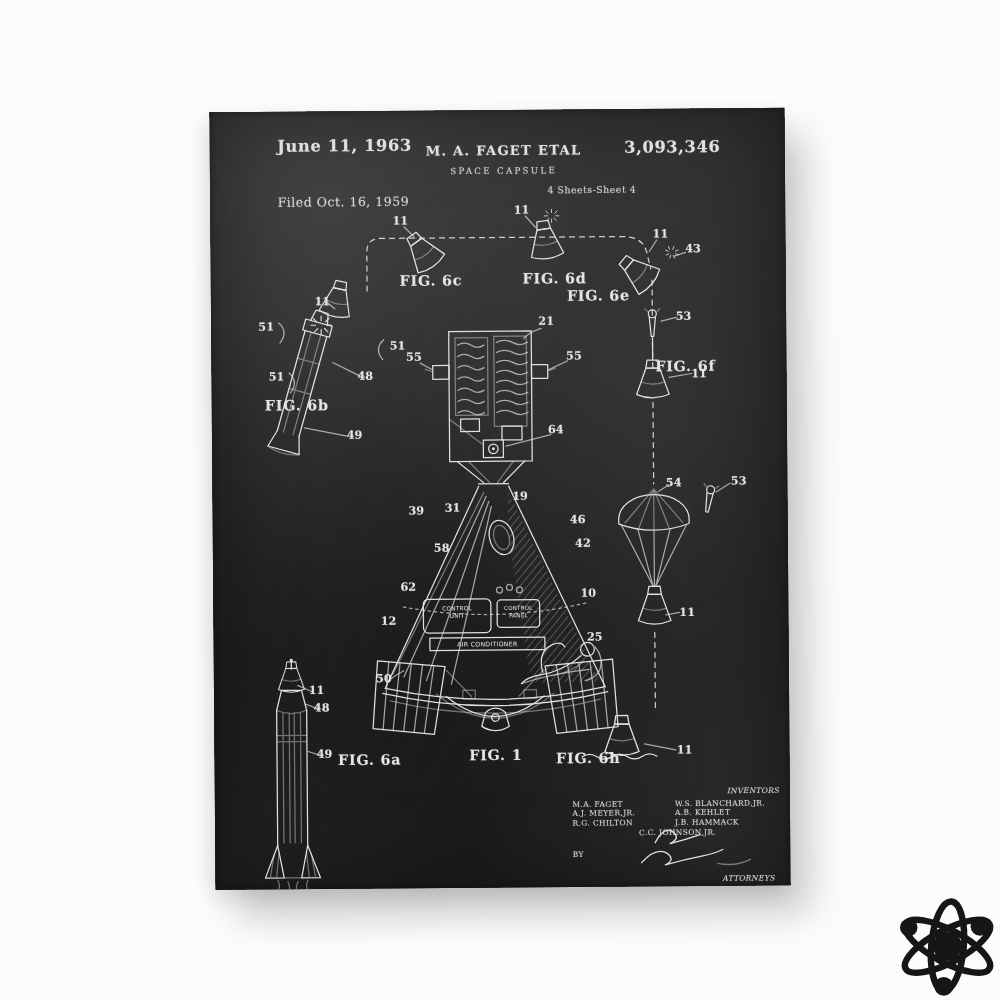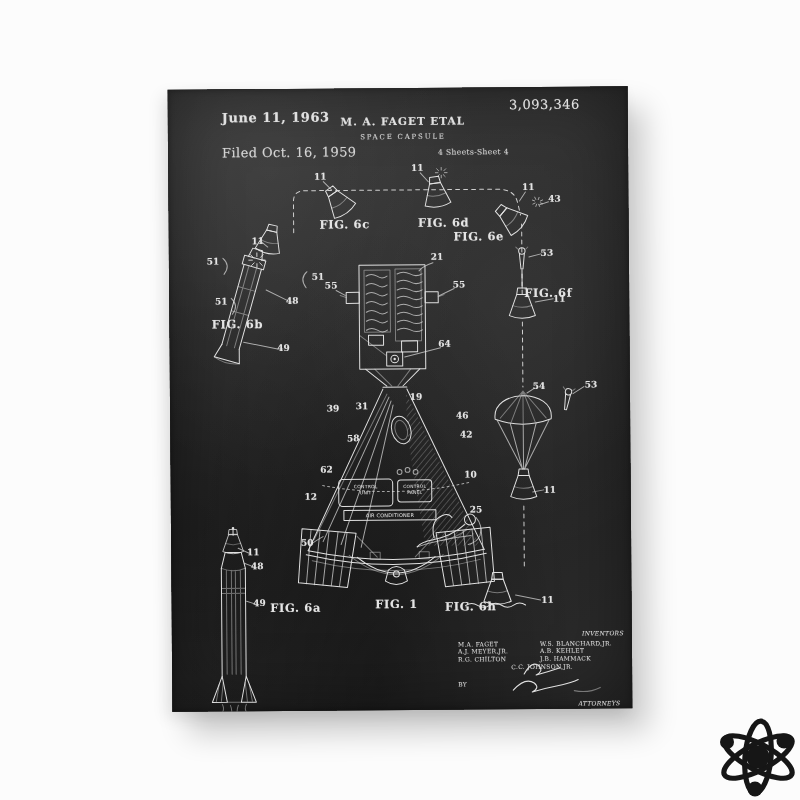--- a/index.html
+++ b/index.html
@@ -17,23 +17,23 @@
       radial-gradient(ellipse at 5% 70%, rgba(0,0,0,.25), transparent 45%),
       linear-gradient(158deg,#3b3b3b 0%,#2f2f2f 30%,#262626 68%,#2b2b2b 100%);
     background-color:var(--poster-bg);
     box-shadow: 16px 22px 30px rgba(0,0,0,.20), -5px 6px 16px rgba(0,0,0,.10),
                 inset 0 0 70px rgba(0,0,0,.45), inset 0 0 6px rgba(0,0,0,.4);}
 
   .htext{position:absolute;color:var(--chalk);white-space:nowrap;
          text-shadow:0 0 1px rgba(240,240,240,.38)}
   .h-date  {left:54px;top:21px;font-size:13px;font-weight:bold;letter-spacing:.5px}
   .h-author{left:150px;top:27px;width:170px;text-align:center;font-size:10.5px;font-weight:bold;letter-spacing:1px}
-  .h-number{left:328px;top:10px;width:84px;text-align:right;font-size:13px;font-weight:normal;letter-spacing:.5px}
+  .h-number{left:328px;top:24px;width:84px;text-align:center;font-size:13px;font-weight:bold;letter-spacing:.5px}
   .h-title {left:150px;top:45px;width:170px;text-align:center;font-size:7px;letter-spacing:1.8px;opacity:.9}
-  .h-filed {left:54px;top:56px;font-size:13px;letter-spacing:.4px;opacity:.92}
+  .h-filed {left:54px;top:68px;font-size:10px;letter-spacing:.4px;opacity:.92}
   .h-sheet {left:270px;top:60px;width:94px;text-align:left;font-size:7.5px;letter-spacing:.4px;opacity:.92}
 
   .art{position:absolute;inset:0;width:100%;height:100%}
   .art path,.art line,.art rect,.art circle,.art ellipse,.art polygon,.art polyline{
       stroke:var(--chalk);stroke-width:1;fill:none;stroke-linecap:round;stroke-linejoin:round}
   .art .faint{opacity:.45}
   .art .soft{opacity:.7}
   .art .dash{stroke-dasharray:4 4;opacity:.9}
   .art .dash2{stroke-dasharray:2 3;opacity:.7}
   .art .hatchfill{fill:url(#hatch);stroke:none;opacity:.8}

